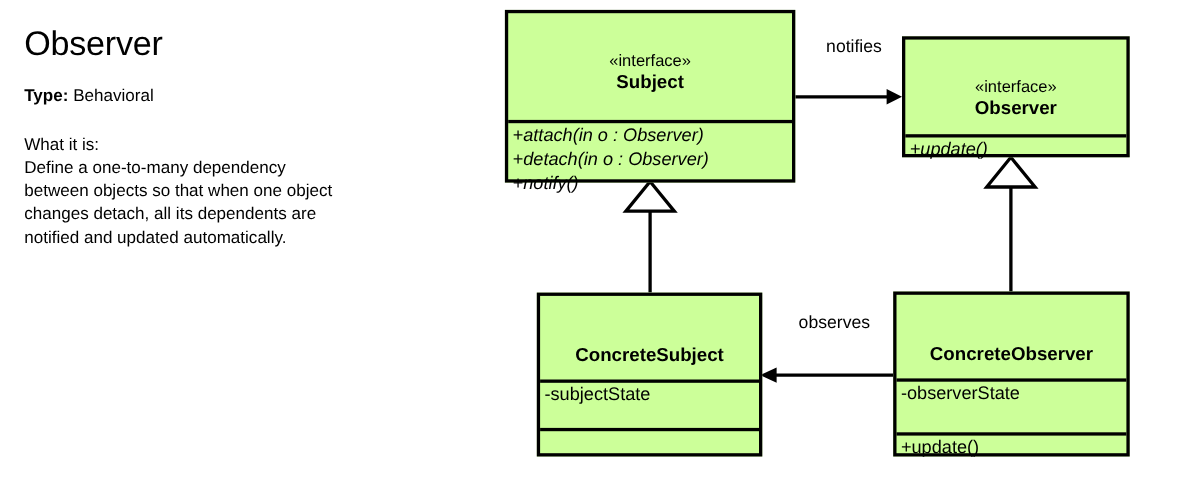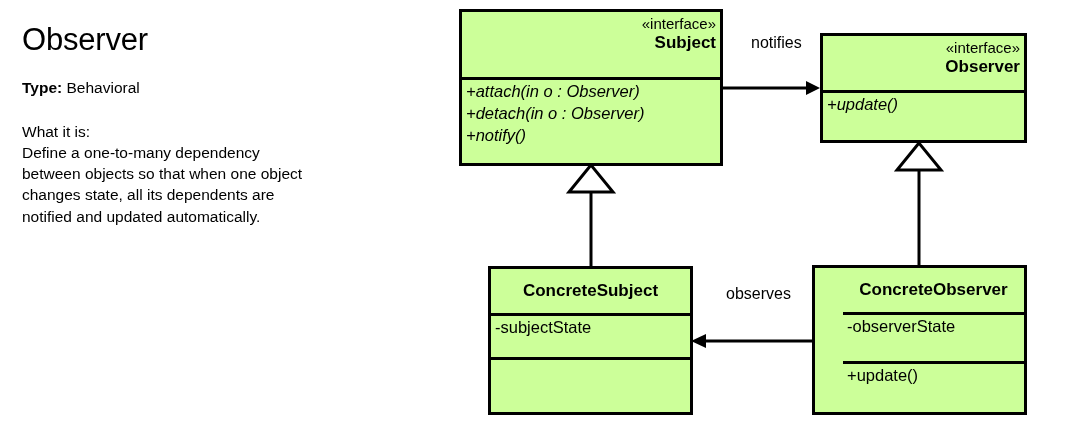--- a/index.html
+++ b/index.html
@@ -69,23 +69,24 @@
   }
   .compartment {
     box-sizing: border-box;
     padding: 1px 4px 2px 4px;
     overflow: hidden;
   }
   .compartment + .compartment {
     border-top: 3px solid #000000;
   }
   .c-head {
-    text-align: right;
+    text-align: center;
     line-height: 1.18;
     padding-top: 3px;
+    margin-top: 32px;
   }
   .stereotype {
     font-size: 15px;
     display: block;
   }
   .cls-name {
     font-size: 17px;
     font-weight: bold;
     display: block;
   }
@@ -113,21 +114,21 @@
   #class-concrete-subject {
     left: 488px; top: 266px;
     width: 205px; height: 149px;
   }
   #class-concrete-subject .c-head { height: 44px; display:flex; align-items:center; justify-content:center;}
   #class-concrete-subject .attrs { height: 44px; }
   #class-concrete-subject .ops { height: 47px; }
 
   #class-concrete-observer {
     left: 812px; top: 265px;
-    width: 215px; height: 150px; padding-left: 28px;
+    width: 215px; height: 150px;
   }
   #class-concrete-observer .c-head { height: 44px; display:flex; align-items:center; justify-content:center;}
   #class-concrete-observer .attrs { height: 49px; }
   #class-concrete-observer .ops { height: 49px; }
 
   
   .edge-label {
     position: absolute;
     font-size: 16px;
     white-space: nowrap;
@@ -149,21 +150,21 @@
 <div id="info-panel">
   <h1 id="pattern-title">Observer</h1>
 
   <p id="type-line">
     <span class="lbl">Type:</span>
     <span>Behavioral</span>
   </p>
 
   <div id="what-block">
     <div id="what-heading">What it is:</div>
-    <div id="what-body">Define a one-to-many dependency between objects so that when one object changes state, all its dependents are notified and updated automatically.</div>
+    <div id="what-body">Define a one-to-many dependency between objects so that when one object changes detach, all its dependents are notified and updated automatically.</div>
   </div>
 </div>
 
 <div id="uml-canvas">
 
   <svg class="connectors" viewBox="0 0 1080 436" xmlns="http://www.w3.org/2000/svg">
 
     <line x1="723" y1="88" x2="810" y2="88" stroke="#000" stroke-width="3"></line>
     <polygon points="820,88 806,81 806,95" fill="#000"></polygon>
 

